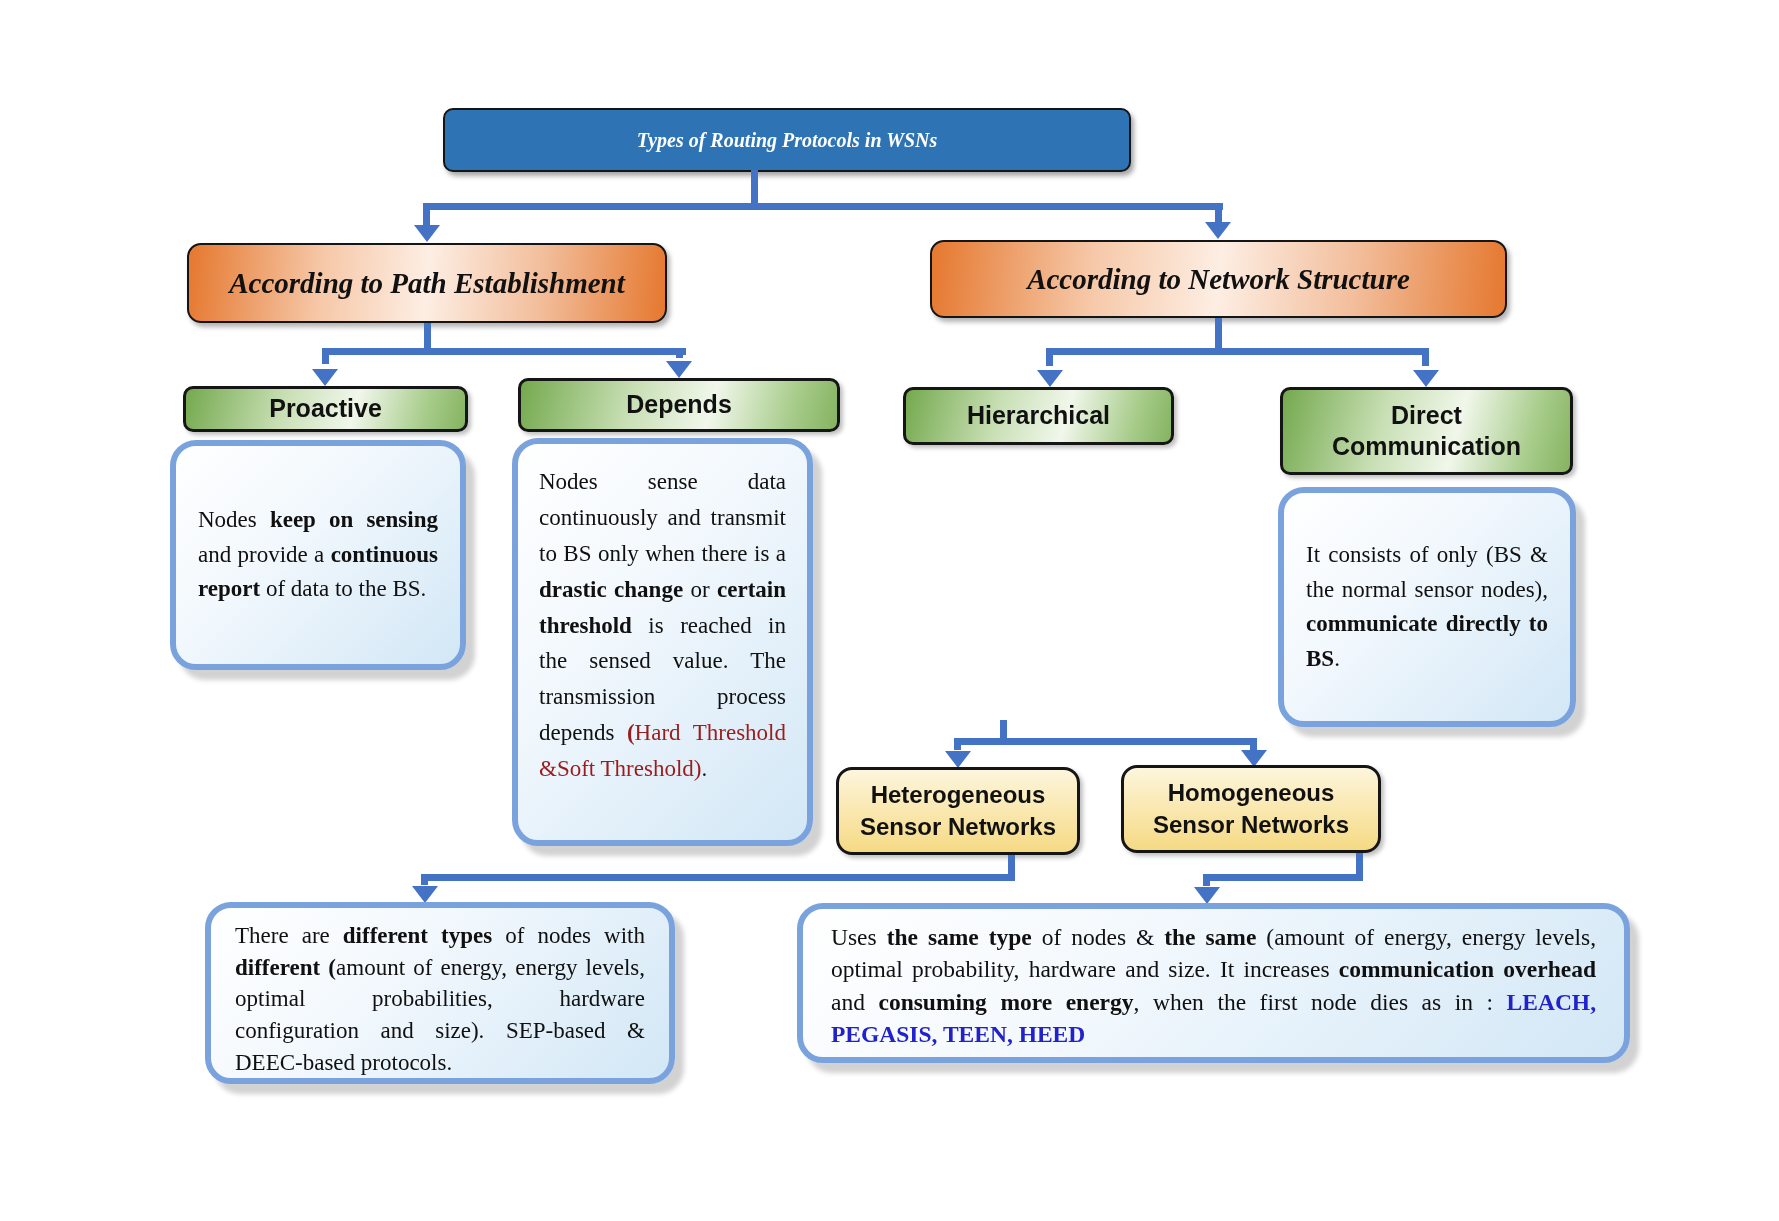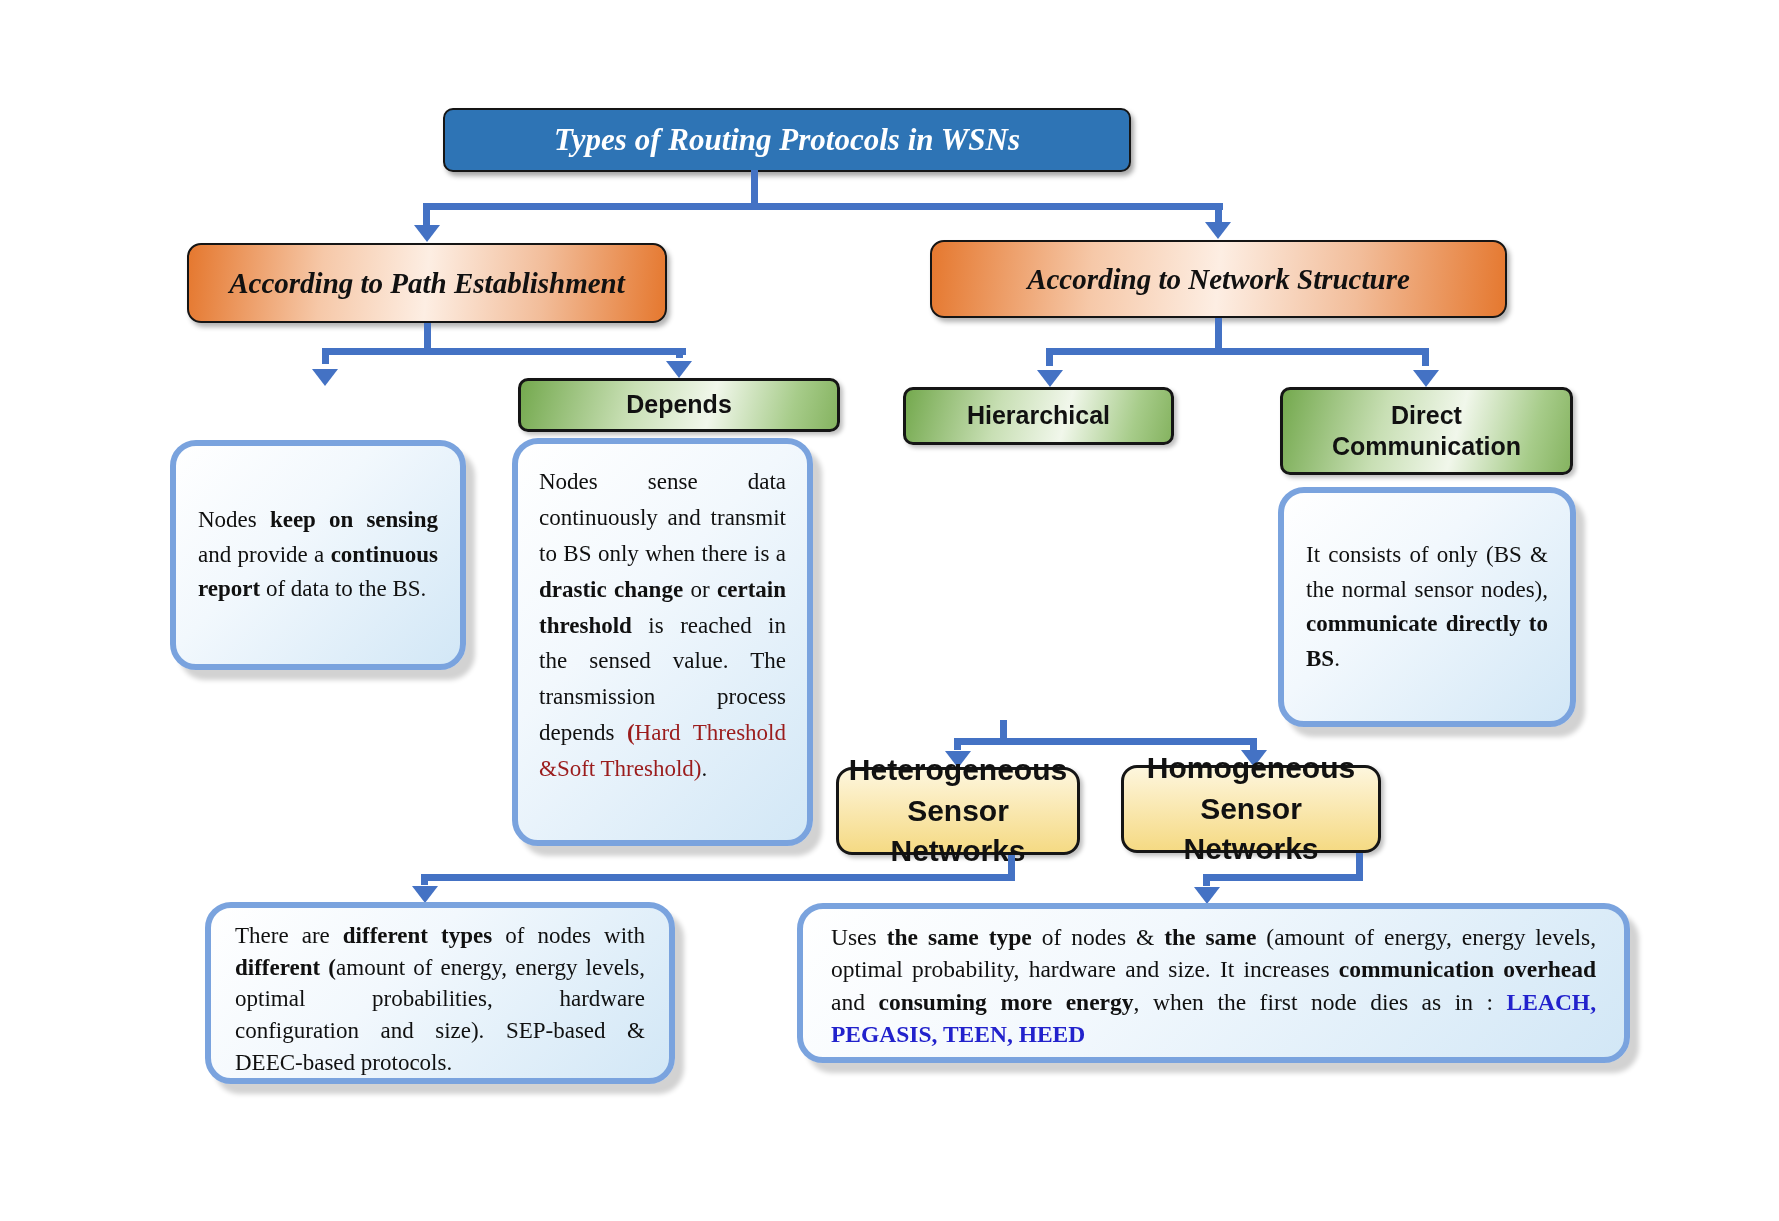--- a/index.html
+++ b/index.html
@@ -1,36 +1,36 @@
 <!DOCTYPE html>
 <html><head>
 <meta charset="utf-8">
 <style>
   html,body{margin:0;padding:0;background:#fff;}
   .canvas{position:relative;width:1779px;height:1221px;background:#ffffff;overflow:hidden;
           font-family:"Liberation Serif",serif;}
   .node{position:absolute;box-sizing:border-box;display:flex;align-items:center;justify-content:center;text-align:center;}
 
   .title-box{background:#2e74b5;border:2px solid #151515;border-radius:10px;
-             color:#ffffff;font-weight:bold;font-style:italic;font-size:31px;
+             color:#ffffff;font-weight:bold;font-style:italic;font-size:20px;
              font-family:"Liberation Serif",serif;box-shadow:3px 4px 5px rgba(0,0,0,.35);text-align:center;}
 
   .orange-box{background:linear-gradient(95deg,#e5782f 0%,#f6c8a8 28%,#fdeee3 50%,#f2bd9a 74%,#e5782f 100%);
               border:2px solid #151515;border-radius:14px;color:#111;
               font-weight:bold;font-style:italic;font-size:29px;
               font-family:"Liberation Serif",serif;box-shadow:3px 4px 5px rgba(0,0,0,.3);}
 
   .green-box{background:linear-gradient(105deg,#74a94e 0%,#c8dfb4 35%,#f1f7eb 60%,#a7cc8a 85%,#85b360 100%);
              border:3px solid #151515;border-radius:10px;color:#111;
              font-weight:bold;font-size:25px;font-family:"Liberation Sans",sans-serif;
              box-shadow:3px 3px 4px rgba(0,0,0,.25);line-height:1.25;}
 
   .yellow-box{background:linear-gradient(180deg,#fdf6dd 0%,#fae9b4 45%,#f5da84 100%);
               border:3px solid #151515;border-radius:16px;color:#111;
-              font-weight:bold;font-size:30px;font-family:"Liberation Sans",sans-serif;
+              font-weight:bold;font-size:24px;font-family:"Liberation Sans",sans-serif;
               box-shadow:3px 3px 4px rgba(0,0,0,.25);line-height:1.35;}
 
   .desc-box{background:linear-gradient(135deg,#ffffff 0%,#f2f8fd 40%,#d2e7f6 100%);
             border:6px solid #7aa3de;border-radius:26px;color:#101010;
             font-size:23px;font-family:"Liberation Serif",serif;line-height:1.5;
             box-shadow:9px 10px 5px #d2d2d2;text-align:justify;}
   .desc-box .txt{width:100%;}
   .desc-box .txt > span{white-space:pre-wrap;}
 
   .cline{position:absolute;background:#4472c4;}
@@ -67,20 +67,23 @@
   <div class="cline" style="left:676px;top:348px;width:7px;height:10px;"></div>
   <div class="arrow" style="left:666px;top:361px;"></div>
 
   <div class="cline" style="left:1215px;top:318px;width:7px;height:34px;"></div>
   <div class="cline" style="left:1046px;top:348px;width:383px;height:7px;"></div>
   <div class="cline" style="left:1046px;top:348px;width:7px;height:18px;"></div>
   <div class="arrow" style="left:1037px;top:370px;"></div>
   <div class="cline" style="left:1422px;top:348px;width:7px;height:18px;"></div>
   <div class="arrow" style="left:1413px;top:370px;"></div>
 
+  <div class="node green-box" style="left:183px;top:386px;width:285px;height:46px;">
+    <span>Proactive</span>
+  </div>
   <div class="node green-box" style="left:518px;top:378px;width:322px;height:54px;">
     <span>Depends</span>
   </div>
   <div class="node green-box" style="left:903px;top:387px;width:271px;height:58px;">
     <span>Hierarchical</span>
   </div>
   <div class="node green-box" style="left:1280px;top:387px;width:293px;height:88px;padding:0 30px;">
     <span>Direct Communication</span>
   </div>
 

